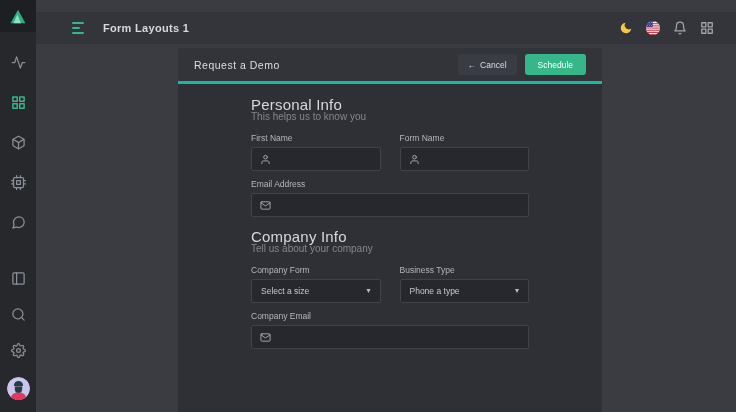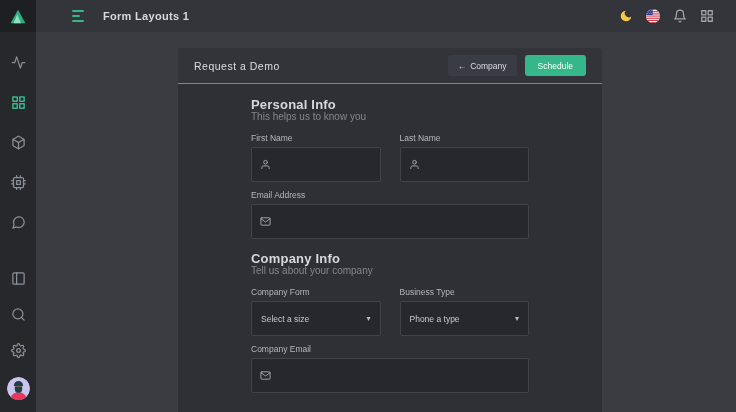--- a/index.html
+++ b/index.html
@@ -13,56 +13,56 @@
   .snav { display:flex; flex-direction:column; align-items:center; width:100%; margin-top:10px; }
   .snav-item { width:36px; height:40px; display:flex; align-items:center; justify-content:center;
     color:#8b8f97; cursor:pointer; }
   .snav-item.active { color:#35b789; }
   .snav-bottom { margin-top:auto; display:flex; flex-direction:column; align-items:center; width:100%; }
   .snav-bottom .snav-item { height:36px; }
   .avatar-wrap { width:36px; height:40px; display:flex; align-items:center; justify-content:center; margin-bottom:4px; }
   .avatar { width:23px; height:23px; border-radius:50%; overflow:hidden; display:block; }
 
   
-  .topbar { position:absolute; left:36px; top:0; right:0; height:32px; background:#33353a;
+  .topbar { position:absolute; left:36px; top:12px; right:0; height:32px; background:#33353a;
     display:flex; align-items:center; padding:0 22px 0 36px; z-index:2; }
   .menu-toggle { display:flex; flex-direction:column; gap:3px; cursor:pointer; }
   .menu-toggle i { display:block; height:2px; border-radius:1px; background:#35b789; }
   .menu-toggle i:nth-child(1){ width:12px; }
   .menu-toggle i:nth-child(2){ width:8px; }
   .menu-toggle i:nth-child(3){ width:12px; }
   .topbar-title { margin-left:19px; color:#d6d8dc; font-size:11px; font-weight:700; letter-spacing:.3px; }
   .topbar-right { margin-left:auto; display:flex; align-items:center; gap:13px; }
   .tb-icon { display:flex; align-items:center; justify-content:center; color:#a2a5ac; cursor:pointer; }
 
   
   .main { position:absolute; left:36px; top:32px; right:0; bottom:0; background:#3b3c42; }
   .card { margin:16px 0 0 142px; width:424px; height:calc(100% - 16px);
     background:#2e3036; border-radius:4px 4px 0 0; }
-  .card-header { height:36px; background:#32343a; border-bottom:1px solid #14b8a6;
+  .card-header { height:36px; background:#32343a; border-bottom:3px solid #14b8a6;
     border-radius:4px 4px 0 0; display:flex; align-items:center; justify-content:space-between; padding:0 16px; }
   .card-title { color:#dcdee2; font-size:10.5px; font-weight:500; letter-spacing:.5px; }
   .card-actions { display:flex; gap:8px; }
   .btn { height:21px; border:none; border-radius:3px; font-size:8.5px; color:#dadce0;
     display:flex; align-items:center; gap:4px; padding:0 10px; cursor:pointer;
     font-family:"Liberation Sans", sans-serif; }
   .btn-cancel { background:#3a3c43; }
   .btn-schedule { background:#35b789; color:#fff; font-weight:500; padding:8px 13px; }
 
   .card-body { padding-top:15px; }
   .form { width:278px; margin:0 auto; }
   .sec-head { margin-bottom:12px; }
   .sec-head.gap { margin-top:14px; }
-  .sec-title { color:#d6d8dc; font-size:13px; font-weight:700; line-height:12px; letter-spacing:.2px; }
+  .sec-title { color:#d6d8dc; font-size:15px; font-weight:400; line-height:12px; letter-spacing:.2px; }
   .sec-sub { color:#83868d; font-size:10px; line-height:11px; }
   .row { display:flex; gap:19px; margin-bottom:9px; }
   .field { flex:1; min-width:0; }
   .field.full { width:100%; }
   .flabel { display:block; color:#b4b7bd; font-size:8.5px; line-height:9px; margin-bottom:4px; }
-  .control { height:35px; background:#26282d; border:1px solid #404349; border-radius:2px;
+  .control { height:24px; background:#26282d; border:1px solid #404349; border-radius:2px;
     display:flex; align-items:center; padding:0 8px; gap:6px; }
   .control .cicon { color:#a9acb4; display:flex; align-items:center; }
   .control input { flex:1; min-width:0; background:transparent; border:none; outline:none;
     color:#d5d7db; font-size:9px; font-family:"Liberation Sans", sans-serif; }
   .select { justify-content:space-between; cursor:pointer; padding:0 9px; }
   .sel-text { color:#c7cad0; font-size:8.5px; font-weight:500; }
   .sel-caret { color:#b9bcc2; font-size:8px; line-height:1; }
 
   svg.fi { width:15px; height:15px; }
   svg.fi-sm { width:11px; height:11px; }
@@ -219,21 +219,21 @@
   </div>
 </div>
 
 <div class="main">
   <div class="card">
     <div class="card-header">
       <div class="card-title">Request a Demo</div>
       <div class="card-actions">
         <button class="btn btn-cancel">
           <span>←</span>
-          <span>Company</span>
+          <span>Cancel</span>
         </button>
         <button class="btn btn-schedule">
           <span>Schedule</span>
         </button>
       </div>
     </div>
 
     <div class="card-body">
       <div class="form">
 
@@ -249,21 +249,21 @@
               <span class="cicon">
                 <svg class="fi-sm" viewBox="0 0 24 24" fill="none" stroke="currentColor" stroke-width="2" stroke-linecap="round" stroke-linejoin="round">
                     <path d="M20 21v-2a4 4 0 0 0-4-4H8a4 4 0 0 0-4 4v2"></path>
                     <circle cx="12" cy="7" r="4"></circle>
                   </svg>
               </span>
               <input type="text" value="" style="">
             </div>
           </div>
           <div class="field">
-            <label class="flabel">Last Name</label>
+            <label class="flabel">Form Name</label>
             <div class="control">
               <span class="cicon">
                 <svg class="fi-sm" viewBox="0 0 24 24" fill="none" stroke="currentColor" stroke-width="2" stroke-linecap="round" stroke-linejoin="round">
                     <path d="M20 21v-2a4 4 0 0 0-4-4H8a4 4 0 0 0-4 4v2"></path>
                     <circle cx="12" cy="7" r="4"></circle>
                   </svg>
               </span>
               <input type="text" value="" style="">
             </div>
           </div>

